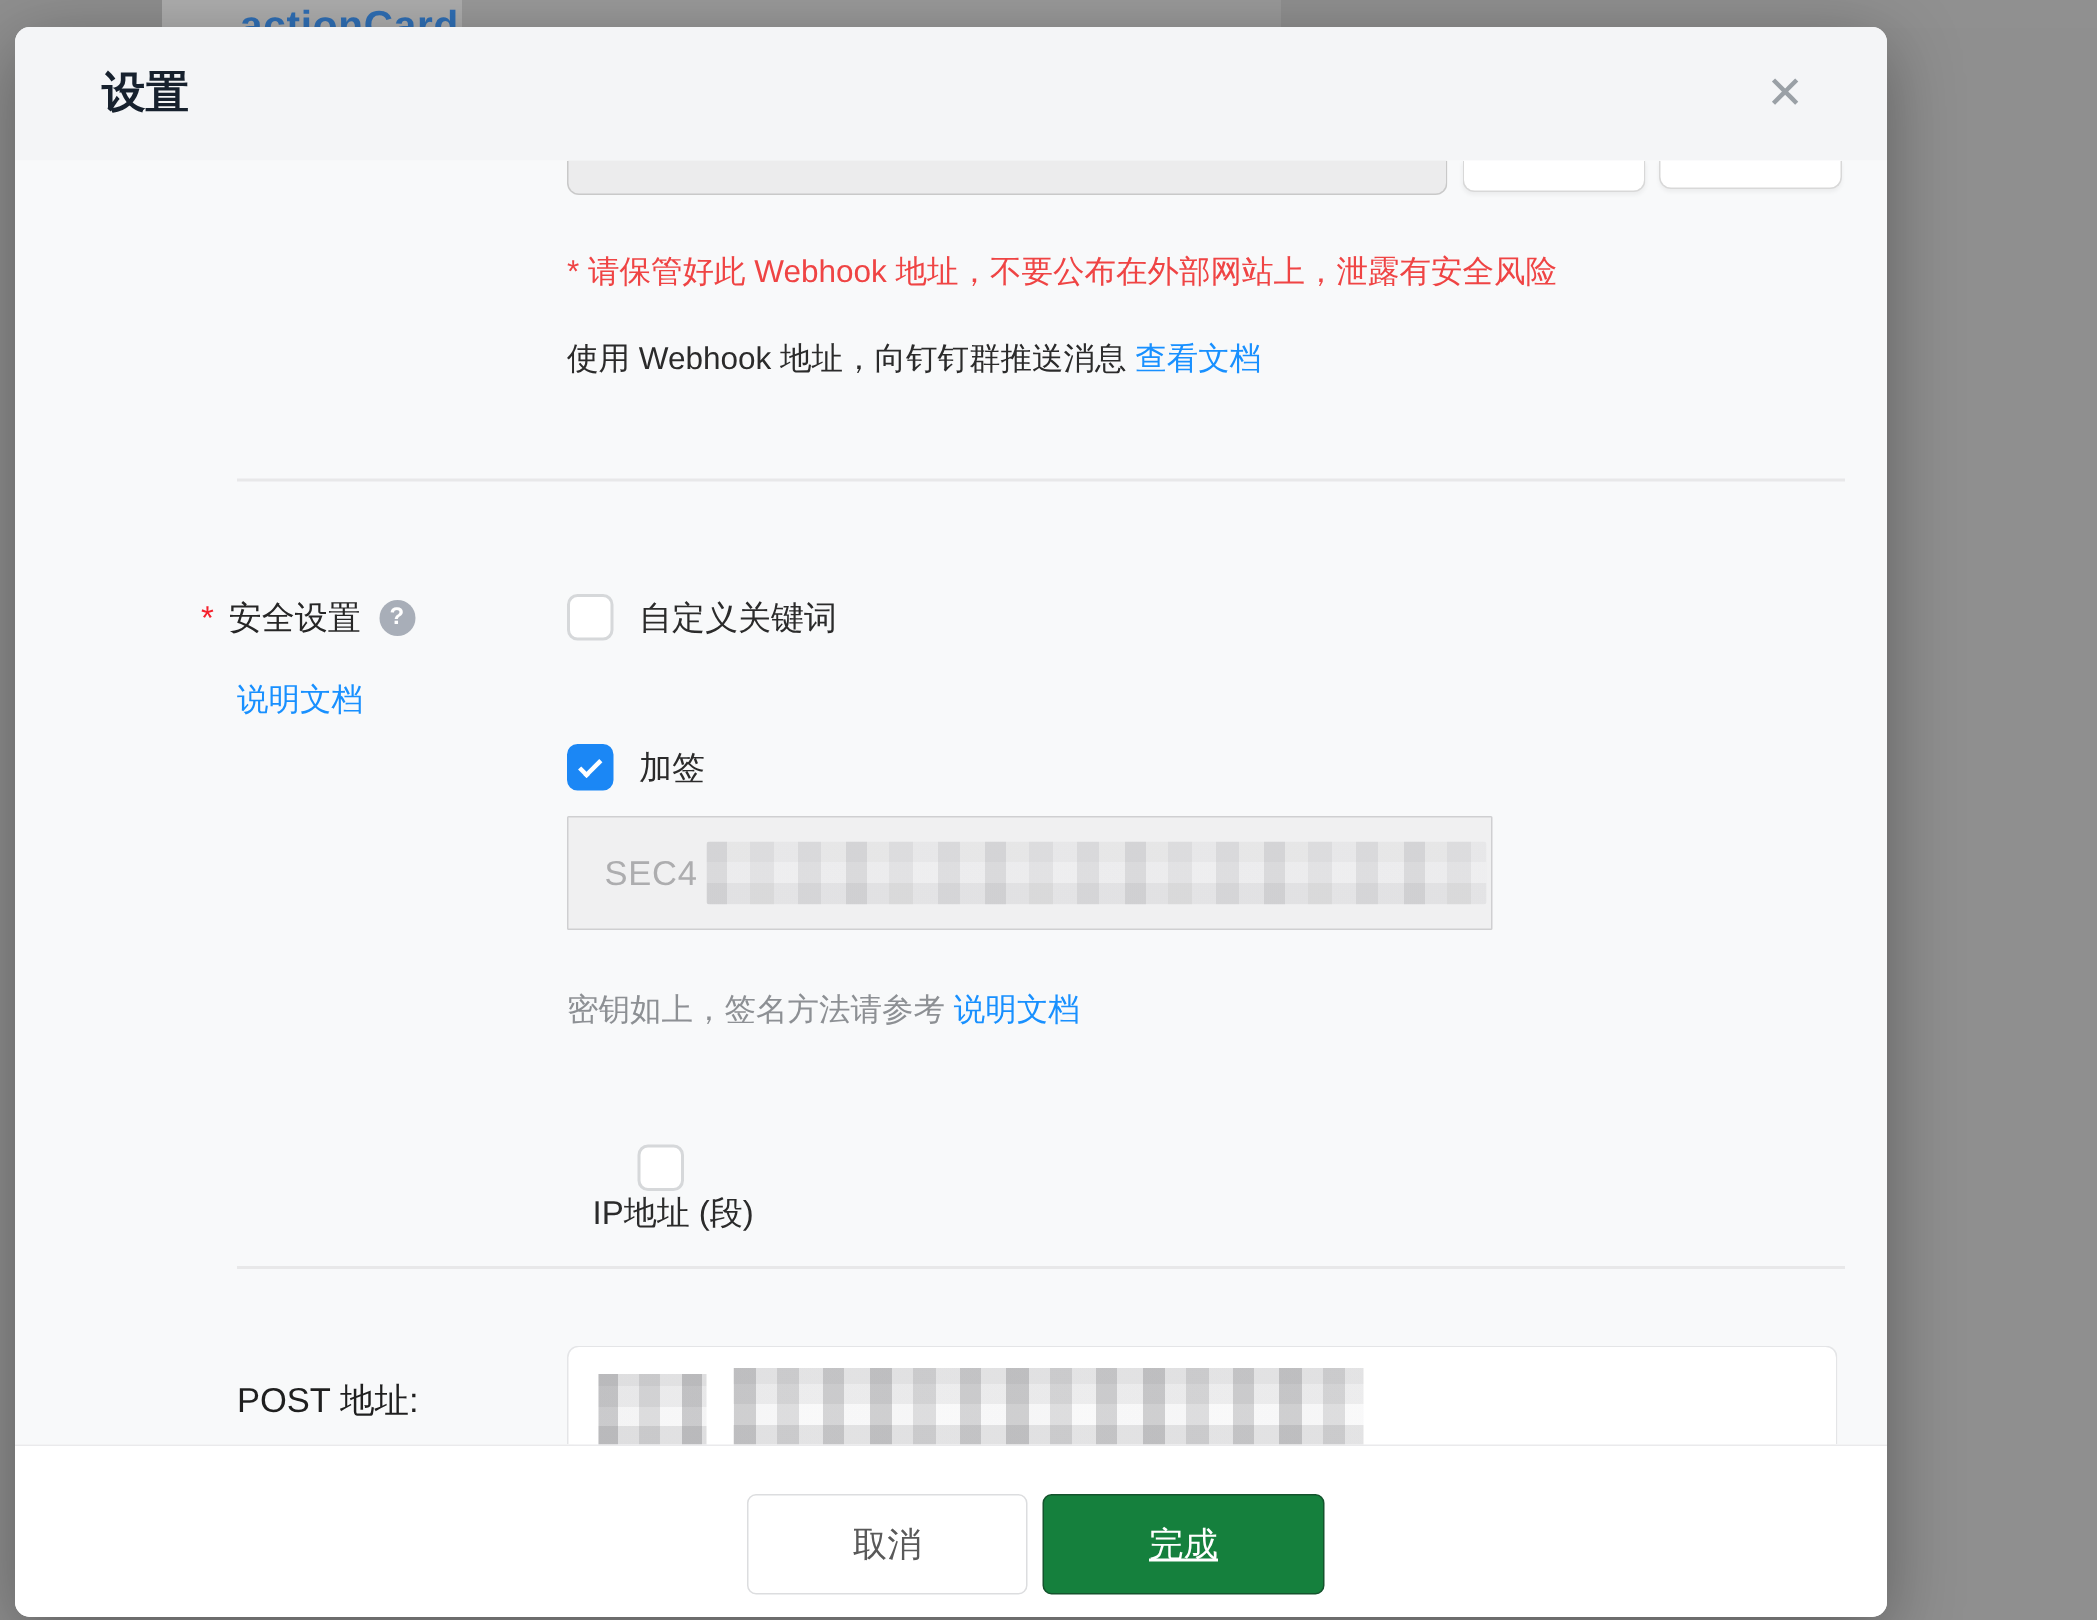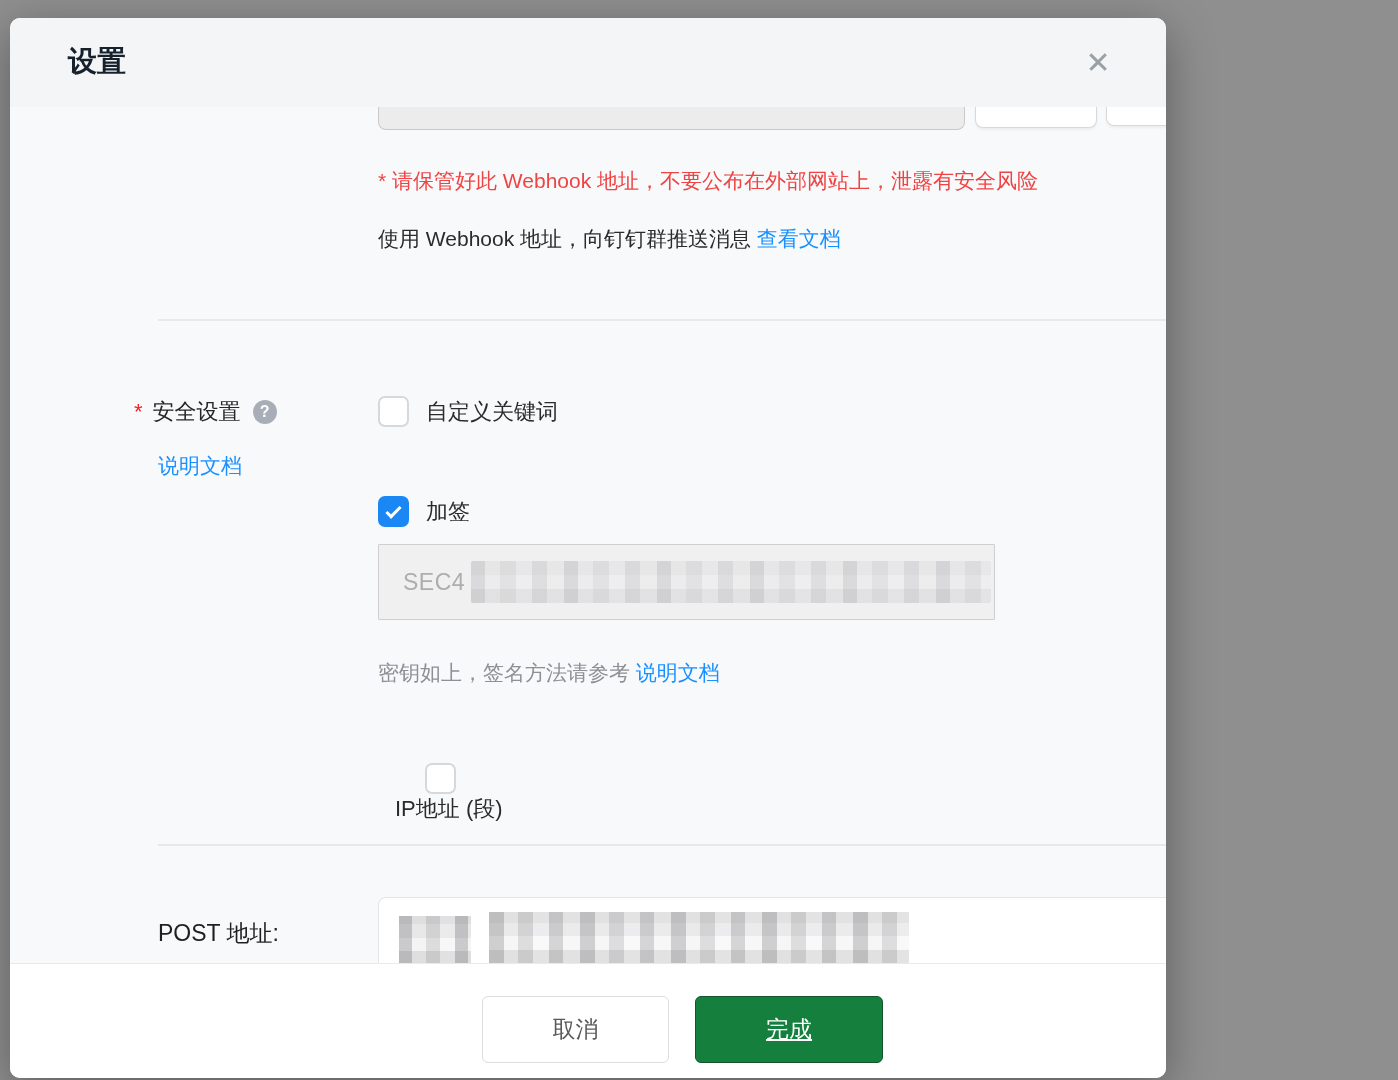--- a/index.html
+++ b/index.html
@@ -10,21 +10,21 @@
   
   .bg-strip { position:absolute; left:0; top:0; width:1398px; height:19px; overflow:hidden; }
   .bg-seg { position:absolute; top:0; height:19px; }
   .bg-seg.s1 { left:0; width:108px; background:#8f8f8f; }
   .bg-seg.s2 { left:108px; width:200px; background:#aeaeae; }
   .bg-seg.s3 { left:308px; width:546px; background:#9a9a9a; }
   .bg-seg.s4 { left:854px; width:544px; background:#909090; }
   .bg-tab-label { position:absolute; left:160px; top:2px; font-size:27px; font-weight:700; color:#2f6fb6; letter-spacing:.5px; }
 
   
-  .modal { position:absolute; left:10px; top:18px; width:1156px; height:1060px;
+  .modal { position:absolute; left:10px; top:18px; width:1248px; height:1060px;
            background:#f8f9fa; border-radius:10px; overflow:hidden;
            box-shadow:0 12px 48px rgba(0,0,0,.35); }
   .modal-header { position:absolute; left:0; top:0; width:100%; height:89px; background:#f4f5f7; }
   .modal-title { position:absolute; left:58px; top:24px; font-size:29px; font-weight:700; color:#17212e; }
   .close-btn { position:absolute; right:46px; top:22px; width:44px; height:44px;
                display:flex; align-items:center; justify-content:center;
                font-size:30px; color:#9aa0a6; cursor:pointer; font-weight:400; }
 
   .modal-body { position:absolute; left:0; top:89px; width:100%; height:856px; background:#f8f9fa; }
 
@@ -93,28 +93,35 @@
               repeating-linear-gradient(0deg, rgba(100,100,105,.18) 0 13px, rgba(200,200,205,.07) 13px 26px, rgba(120,120,125,.13) 26px 40px); }
   .post-mosaic-b { width:420px; height:52px; margin-left:18px; margin-top:14px;
             background-image:
               repeating-linear-gradient(90deg, rgba(90,90,95,.28) 0 15px, rgba(185,185,190,.09) 15px 29px, rgba(105,105,110,.21) 29px 44px, rgba(205,205,210,.07) 44px 60px, rgba(95,95,100,.25) 60px 74px, rgba(190,190,195,.08) 74px 91px),
               repeating-linear-gradient(0deg, rgba(100,100,105,.17) 0 14px, rgba(205,205,210,.06) 14px 28px, rgba(120,120,125,.12) 28px 41px); }
 
   .modal-footer { position:absolute; left:0; top:945px; width:100%; height:115px;
                   background:#fff; border-top:1px solid #eaeaec; }
   .btn { position:absolute; top:32px; height:67px; border-radius:6px; font-size:23px;
          display:flex; align-items:center; justify-content:center; cursor:pointer; }
-  .btn-cancel { left:472px; width:187px; background:#fff; border:1px solid #dcdddf; color:#595959; }
+  .btn-cancel { left:488px; width:187px; background:#fff; border:1px solid #dcdddf; color:#595959; }
   .btn-confirm { left:685px; width:188px; background:#15803d; border:1px solid #14532d; color:#fff;text-decoration:underline; }
 </style>
 </head>
 <body>
 
 <div class="screen">
 
+  <div class="bg-strip">
+    <div class="bg-seg s1"></div>
+    <div class="bg-seg s2"></div>
+    <div class="bg-seg s3"></div>
+    <div class="bg-seg s4"></div>
+    <div class="bg-tab-label">actionCard</div>
+  </div>
 
   <div class="modal">
 
     <div class="modal-header">
       <div class="modal-title">设置</div>
       <div class="close-btn">✕</div>
     </div>
 
     <div class="modal-body">
 

